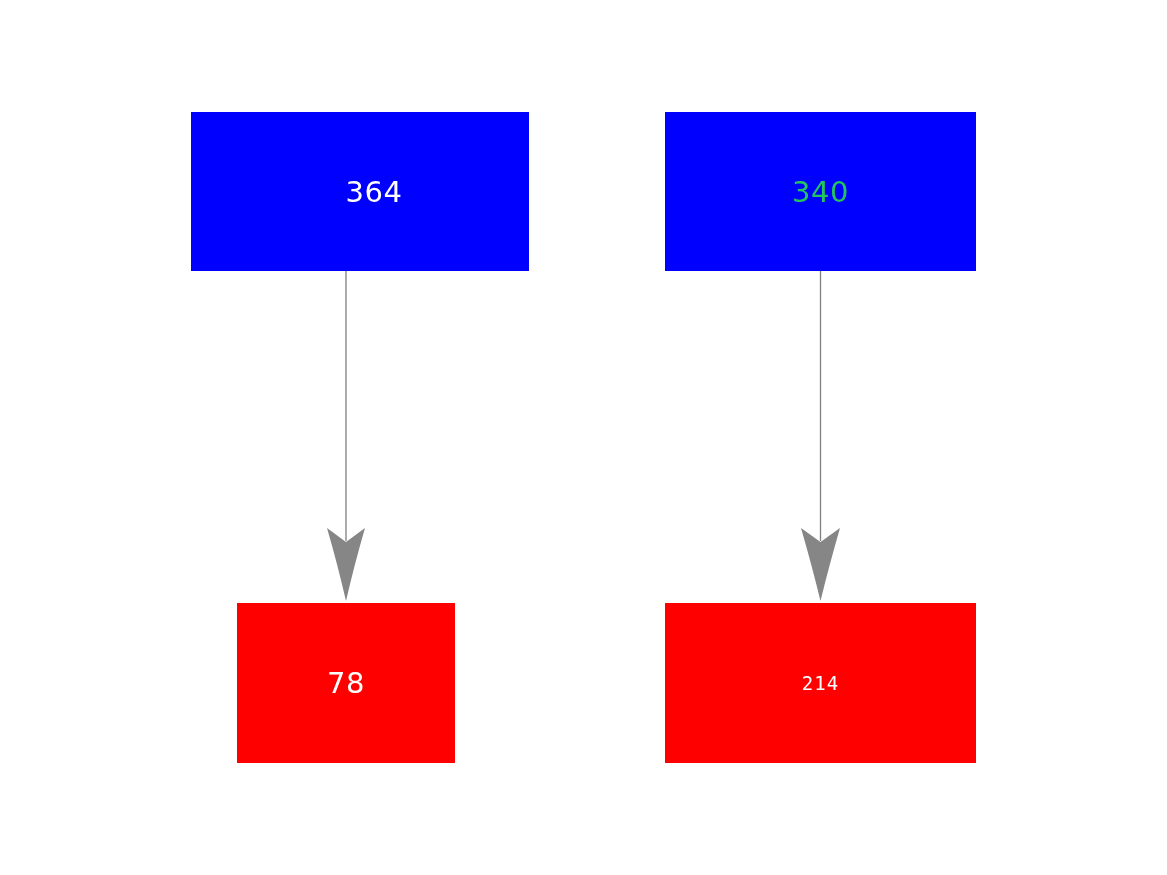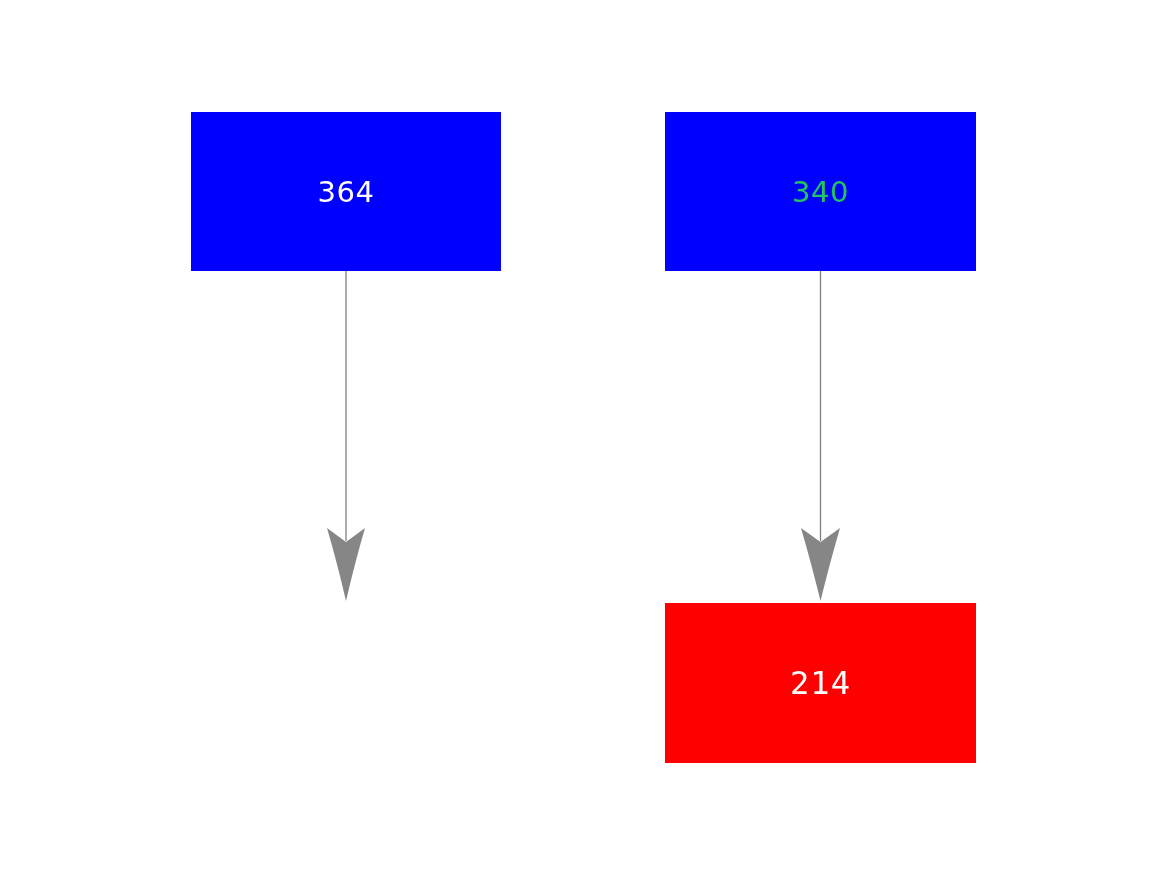--- a/index.html
+++ b/index.html
@@ -35,24 +35,24 @@
     position: absolute;
     display: flex;
     align-items: center;
     justify-content: center;
     color: #ffffff;
     font-size: 29px;
     letter-spacing: 0.5px;
   }
   .node.mono {
     font-family: "DejaVu Sans Mono", monospace;
-    font-size: 32px;
+    font-size: 19px;
     letter-spacing: 1px;
   }
-  #node-blue-1 { left: 191px; top: 112px; width: 310px; height: 159px; background: #0000ff; }
+  #node-blue-1 { left: 191px; top: 112px; width: 310px; height: 159px; background: #0000ff; padding-left: 28px; }
   #node-blue-2 { left: 665px; top: 112px; width: 311px; height: 159px; background: #0000ff; }
   #node-red-1  { left: 237px; top: 603px; width: 218px; height: 160px; background: #ff0000; }
   #node-red-2  { left: 665px; top: 603px; width: 311px; height: 160px; background: #ff0000; }
 </style>
 </head>
 <body>
 
 <div class="canvas">
 
   <svg class="edges" viewBox="0 0 1167 875" aria-hidden="true">
@@ -67,18 +67,21 @@
   </svg>
 
   <div class="node" id="node-blue-1" style="background: rgb(0, 0, 255); color: rgb(255, 255, 255);">
     <span>364</span>
   </div>
 
   <div class="node" id="node-blue-2" style="background: rgb(0, 0, 255); color: #22c55e;">
     <span>340</span>
   </div>
 
+  <div class="node" id="node-red-1" style="background: rgb(255, 0, 0); color: rgb(255, 255, 255);">
+    <span>78</span>
+  </div>
 
   <div class="node mono" id="node-red-2" style="background: rgb(255, 0, 0); color: rgb(255, 255, 255);">
     <span>214</span>
   </div>
 
 </div>
 
 </body></html>

